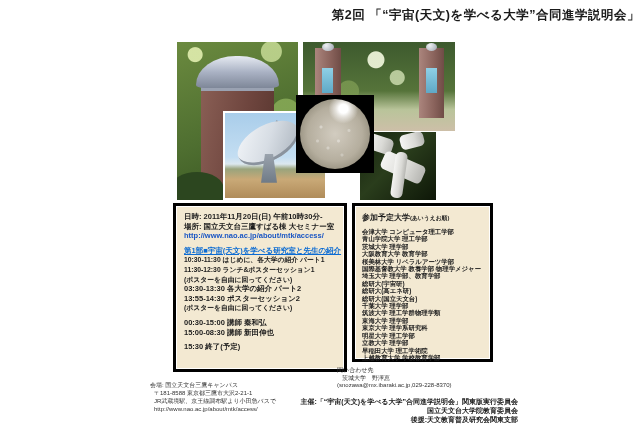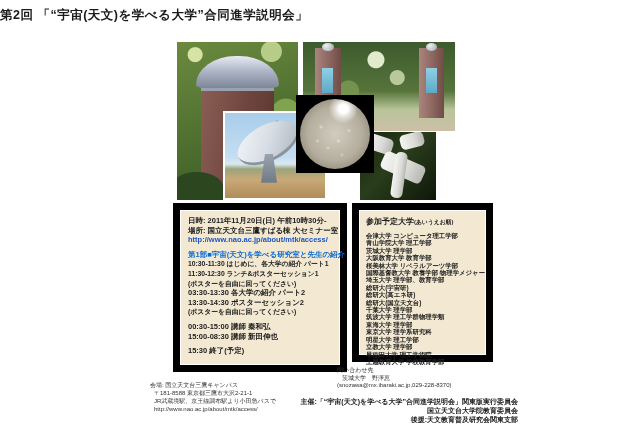--- a/index.html
+++ b/index.html
@@ -1,21 +1,21 @@
 <!DOCTYPE html>
 <html><head>
 <meta charset="utf-8">
 <style>
   html,body{margin:0;padding:0;}
   body{
     width:640px;height:426px;position:relative;background:#ffffff;
     font-family:"Liberation Sans","DejaVu Sans",sans-serif;overflow:hidden;
   }
   .poster-title{
-    position:absolute;top:7px;left:0;width:640px;text-align:left;
+    position:absolute;top:7px;left:0;width:640px;text-align:right;
     font-size:12.5px;font-weight:bold;color:#1a1a1a;letter-spacing:.5px;
   }
   
   .collage{position:absolute;left:170px;top:42px;width:290px;height:160px;}
   .photo{position:absolute;overflow:hidden;}
   #p-dome{left:7px;top:0;width:121px;height:158px;z-index:2;
     background:
       radial-gradient(circle at 15% 8%, rgba(225,238,175,.9) 0 7px, transparent 8px),
       radial-gradient(circle at 78% 6%, rgba(205,225,155,.8) 0 10px, transparent 11px),
       radial-gradient(circle at 50% 22%, rgba(160,190,105,.7) 0 12px, transparent 13px),
@@ -68,27 +68,27 @@
       radial-gradient(circle at 50% 50%, #d2ccc0 0%, #b5ae9e 55%, #8e8877 82%, #6a654f 100%);}
   #p-inst{left:190px;top:90px;width:76px;height:68px;z-index:3;
     background:linear-gradient(135deg,#16230f 0%,#2a3d1c 45%,#0e1708 100%);}
   .cyl{position:absolute;border-radius:5px;
     background:linear-gradient(90deg,#f5f5f3 0%,#dadad6 60%,#b6b6b2 100%);}
   #p-inst .c1{left:8%;top:6%;width:36%;height:24%;transform:rotate(18deg);}
   #p-inst .c2{left:52%;top:2%;width:32%;height:22%;transform:rotate(-14deg);}
   #p-inst .c3{left:28%;top:38%;width:58%;height:28%;transform:rotate(24deg);}
   #p-inst .c4{left:44%;top:30%;width:16%;height:68%;transform:rotate(8deg);}
   
-  .info-box{position:absolute;background:#f3e9d2;border:7px solid #000000;
+  .info-box{position:absolute;background:#f3e9d2;border:3px solid #000000;
     box-shadow:inset 0 0 0 1px #ffffff;box-sizing:border-box;}
   #box-schedule{left:173px;top:203px;width:174px;height:169px;padding:6px 0 0 8px;}
   #box-universities{left:352px;top:203px;width:141px;height:159px;padding:6px 0 0 7px;}
   .lb-line{font-size:7.5px;line-height:9.6px;font-weight:bold;color:#1c1c1c;white-space:nowrap;}
   .lb-plain{font-size:6.8px;}
-  .lb-blue{color:#0b6bd3;}
+  .lb-blue{color:#0b6bd3;text-decoration:underline;}
   .lb-link{color:#1a56c4;}
   .gap{margin-bottom:5px;}
   .rb-title{font-size:8px;font-weight:bold;color:#1c1c1c;margin-bottom:5px;white-space:nowrap;}
   .rb-title .small{font-size:5.8px;}
   .rb-item{font-size:6.4px;line-height:7.4px;font-weight:bold;color:#222;white-space:nowrap;}
   
   .venue{position:absolute;left:150px;top:381px;font-size:6px;line-height:8px;color:#333;}
   .venue .ind{padding-left:4px;}
   .contact{position:absolute;left:337px;top:367px;font-size:6px;line-height:7.6px;color:#333;}
   .contact .ind{padding-left:5px;}
@@ -135,21 +135,21 @@
 
 <div class="info-box" id="box-schedule">
   <div class="lb-line">日時: 2011年11月20日(日) 午前10時30分-</div>
   <div class="lb-line">場所: 国立天文台三鷹すばる棟 大セミナー室</div>
   <div class="lb-line lb-link gap">http://www.nao.ac.jp/about/mtk/access/</div>
   <div class="lb-line lb-blue">第1部■宇宙(天文)を学べる研究室と先生の紹介</div>
   <div class="lb-line lb-plain">10:30-11:30 はじめに、各大学の紹介 パート1</div>
   <div class="lb-line lb-plain">11:30-12:30 ランチ&amp;ポスターセッション1</div>
   <div class="lb-line lb-plain">(ポスターを自由に回ってください)</div>
   <div class="lb-line">03:30-13:30 各大学の紹介 パート2</div>
-  <div class="lb-line">13:30-14:30 ポスターセッション2</div>
+  <div class="lb-line">13:55-14:30 ポスターセッション2</div>
   <div class="lb-line lb-plain gap">(ポスターを自由に回ってください)</div>
   <div class="lb-line">00:30-15:00 講師 秦和弘</div>
   <div class="lb-line gap">15:00-08:30 講師 新田伸也</div>
   <div class="lb-line">15:30 終了(予定)</div>
 </div>
 
 <div class="info-box" id="box-universities">
   <div class="rb-title">
     <span>参加予定大学</span><span class="small">(あいうえお順)</span>
   </div>

